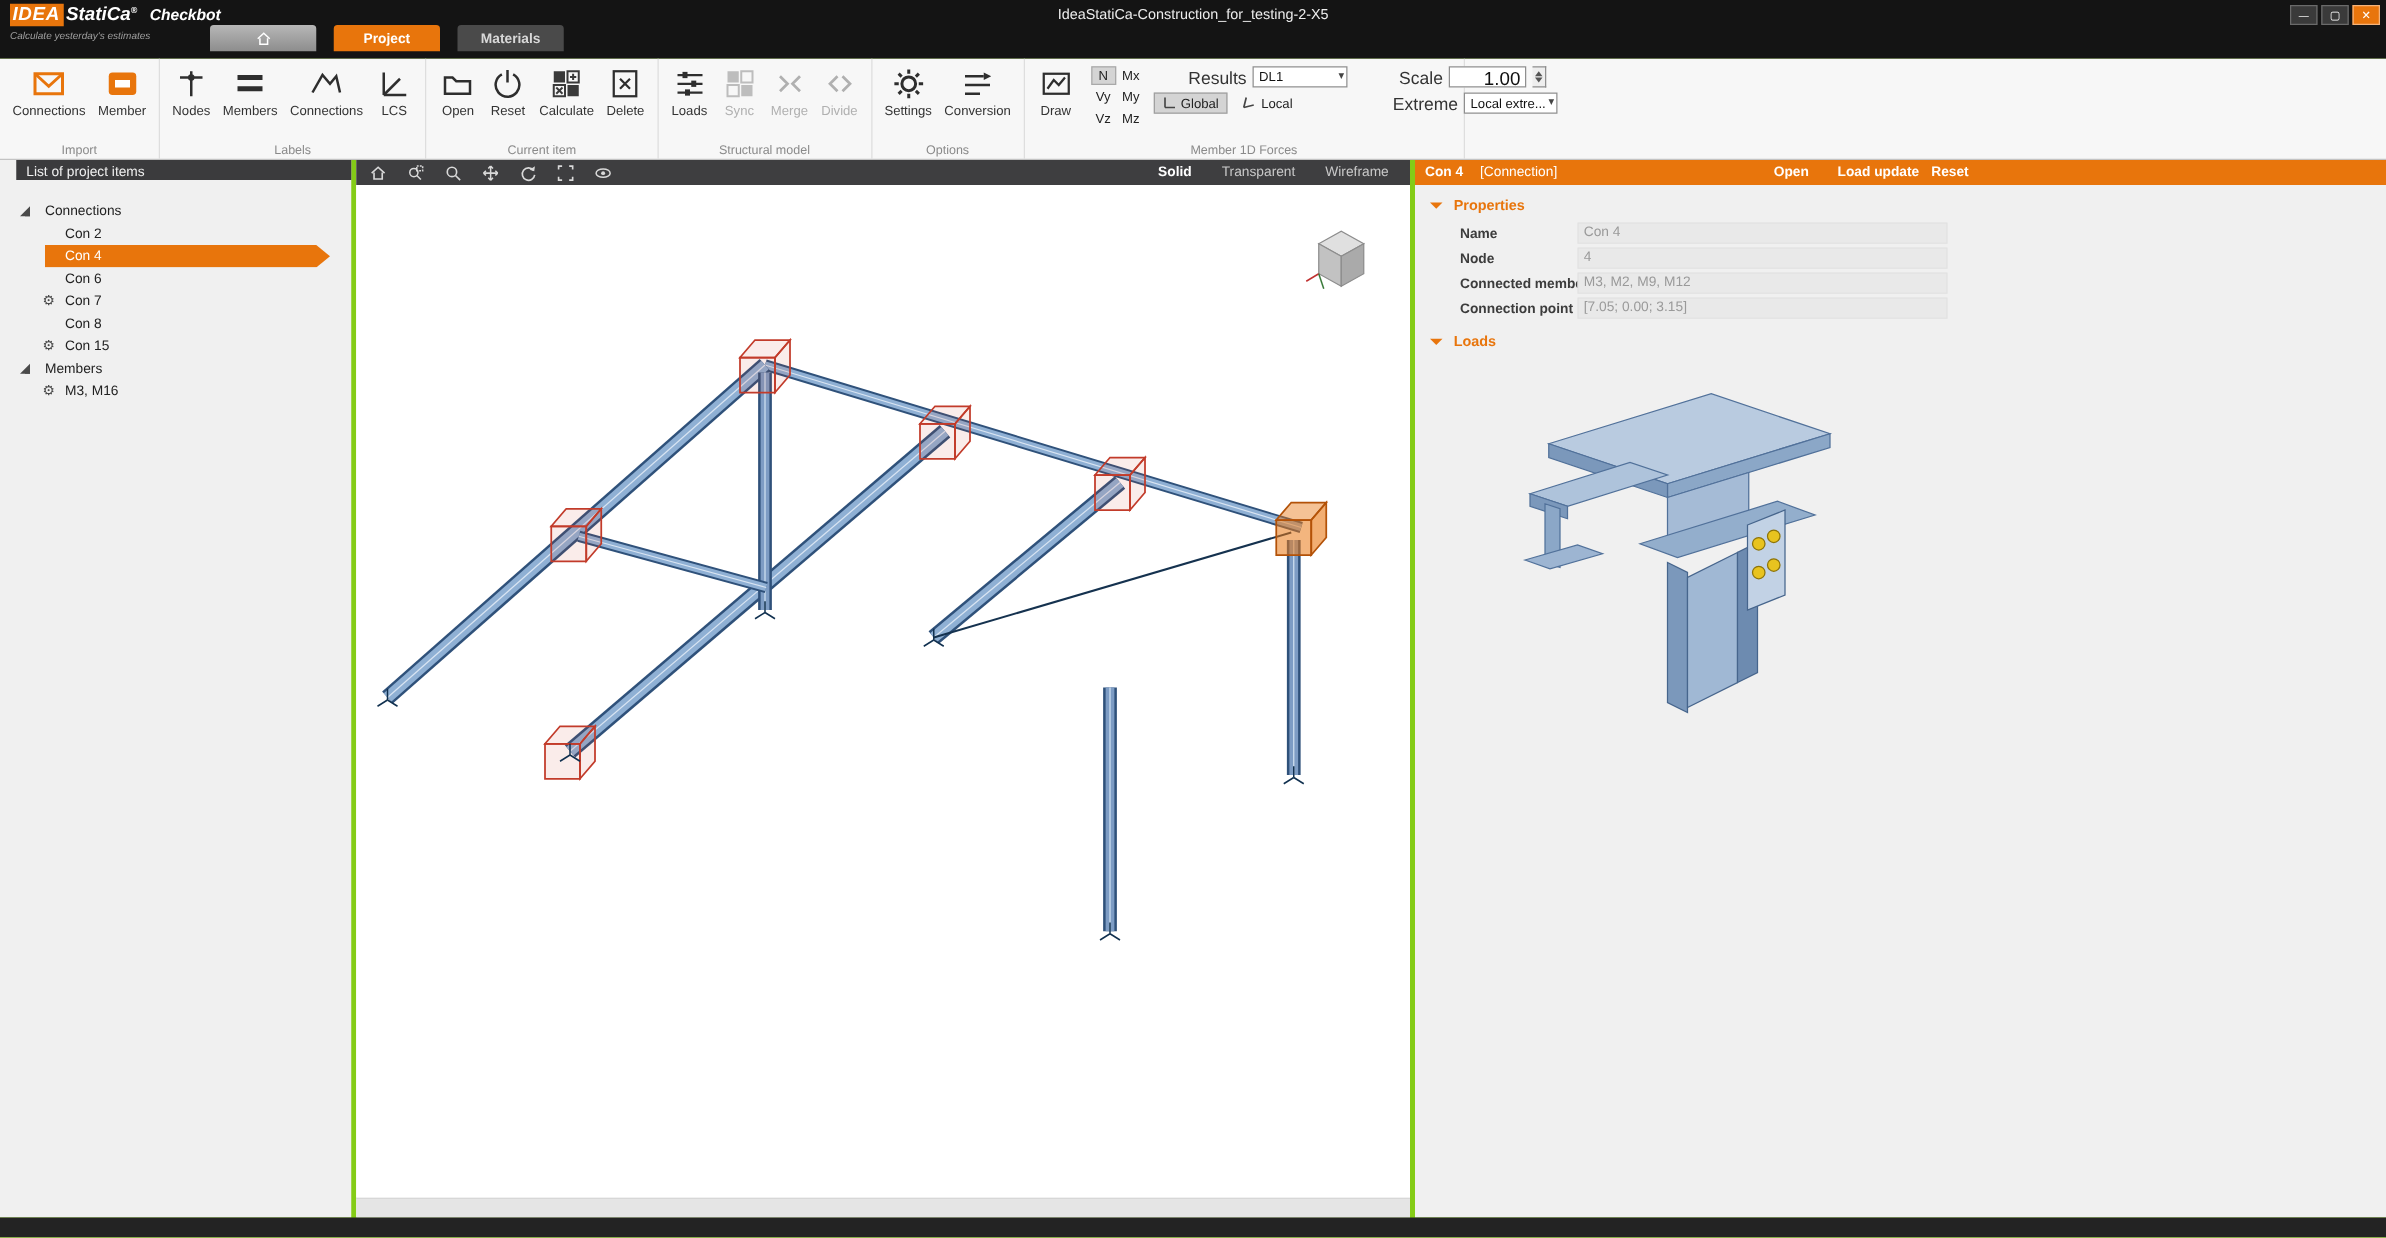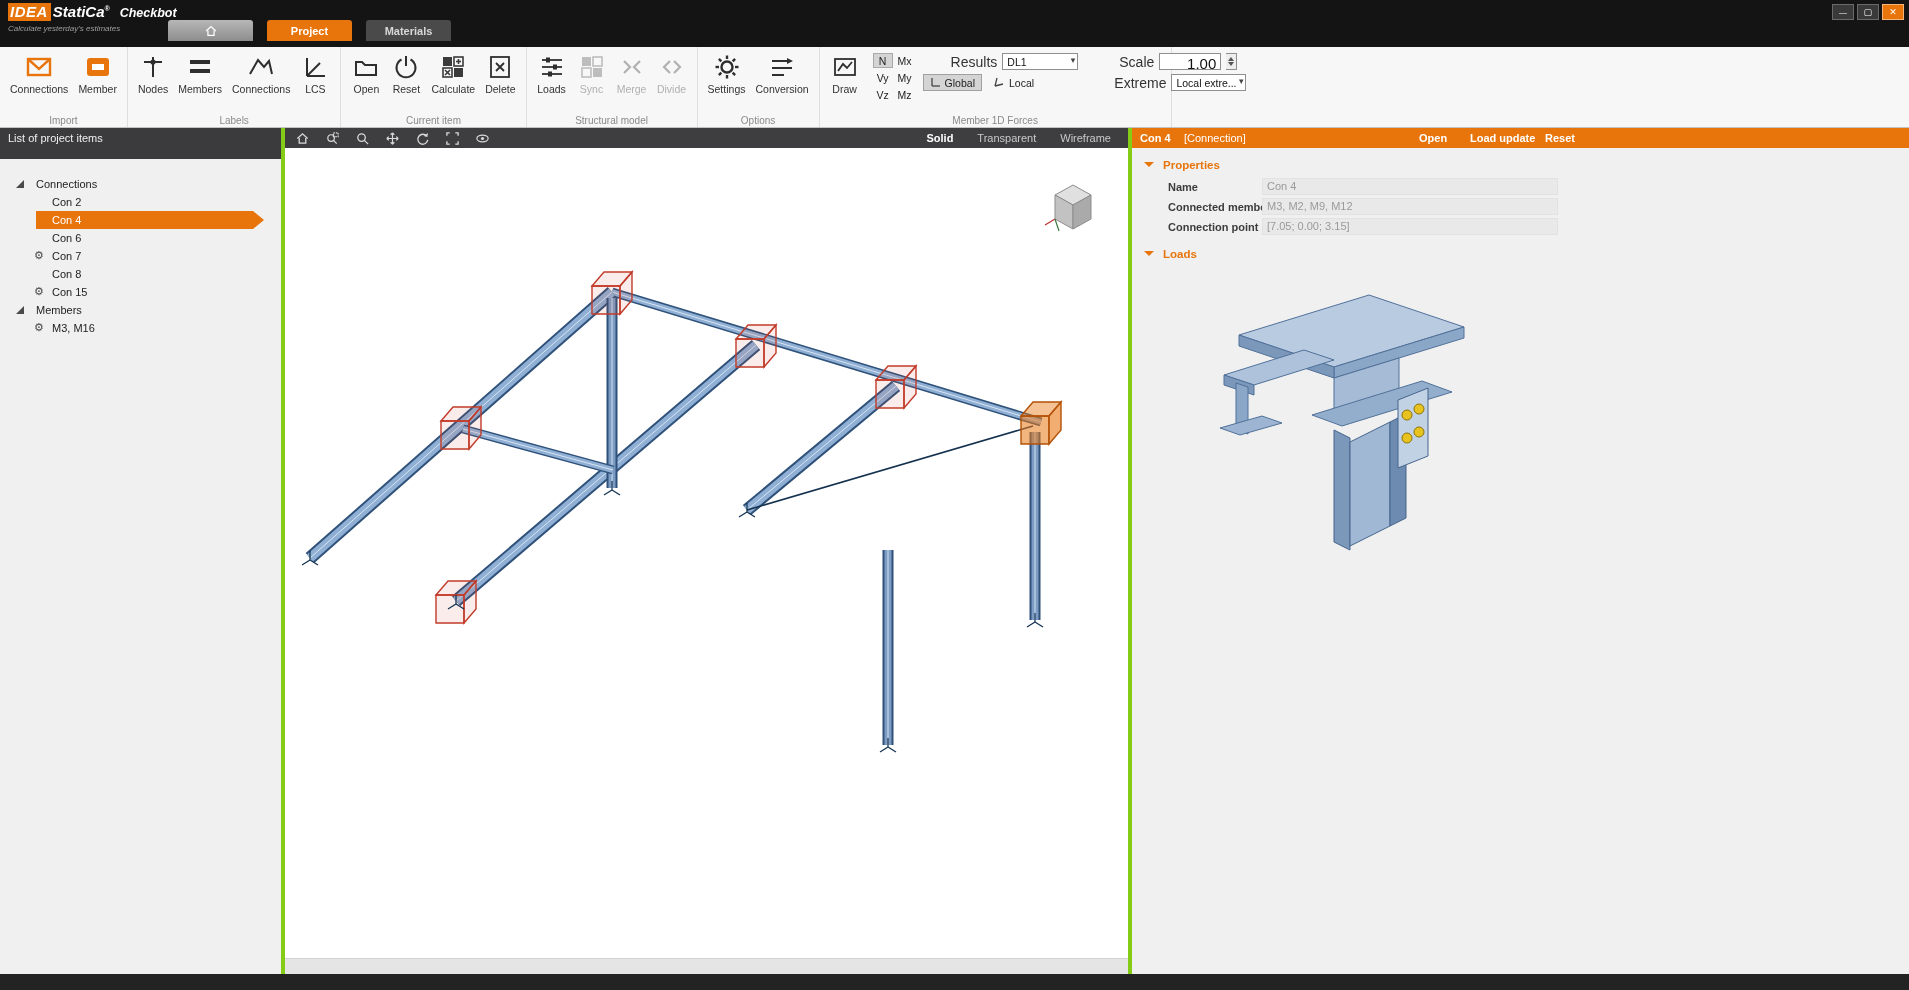--- a/index.html
+++ b/index.html
@@ -52,21 +52,21 @@
   .fbtn { display:flex; align-items:center; gap:4px; height:17px; padding:0 6px; font-size:10.5px; color:#222; border:1px solid transparent; cursor:default; }
   .fbtn.pressed { background:#d4d4d4; border-color:#a0a0a0; }
   .finput { width:62px; height:17px; background:#fff; border:1px solid #8f8f8f; font-size:15px; color:#111; text-align:right; padding:1px 4px; }
   .fspin { display:flex; flex-direction:column; justify-content:center; gap:1px; width:11px; height:17px; border:1px solid #8f8f8f; border-left:none; background:#eee; align-items:center; }
   .fspin i { display:block; width:0; height:0; border:3px solid transparent; }
   .fspin .up { border-bottom:4px solid #555; margin-top:-2px; }
   .fspin .dn { border-top:4px solid #555; margin-bottom:-2px; }
 
   
   .sidebar { position:absolute; top:128px; left:0; width:281px; height:846px; background:#f0f0f0; }
-  .panelhdr { height:31px; background:#3b3b3d; color:#f0f0f0; font-size:11px; line-height:20px; padding-left:8px; }
+  .panelhdr { height:16px; background:#3b3b3d; color:#f0f0f0; font-size:11px; line-height:20px; padding-left:8px;margin-left:13px; }
   .tree { padding-top:16px; font-size:11px; color:#222; }
   .trow { height:18px; display:flex; align-items:center; position:relative; cursor:default; }
   .exp { width:0; height:0; border:4px solid transparent; border-right-color:#4a4a4a; border-bottom-color:#4a4a4a; margin-left:16px; margin-right:12px; }
   .trow.child { padding-left:52px; }
   .gear { position:absolute; left:34px; top:2px; font-size:11px; color:#4a4a4a; }
   .gear::before { content:"⚙"; }
   .selband { position:absolute; left:36px; top:0; width:228px; height:18px; background:#e8750c; clip-path:polygon(0 0, 217px 0, 228px 50%, 217px 100%, 0 100%); }
   .trow.sel .tlabel { position:relative; color:#fff; }
 
   
@@ -107,20 +107,21 @@
 
   <div class="hdr">
     <div class="logo">
       <div class="logorow">
         <span class="idea-badge">IDEA</span>
         <span class="statica"><span>StatiCa</span><span class="reg">®</span></span>
         <span class="product">Checkbot</span>
       </div>
       <div class="tagline">Calculate yesterday's estimates</div>
     </div>
+    <div class="apptitle">IdeaStatiCa-Construction_for_testing-2-X5</div>
     <div class="winbtns">
       <div class="wbtn min"></div>
       <div class="wbtn max"></div>
       <div class="wbtn close"></div>
     </div>
     <div class="tabs">
       <div class="tab home">
         <svg width="14" height="14" viewBox="0 0 16 16">
             <g stroke="#fff" stroke-width="1.4" fill="none">
               <path d="M2.5 8 L8 3 L13.5 8"></path>
@@ -633,20 +634,24 @@
 
     <div class="isection">
       <span class="sarrow"></span>
       <span class="stitle">Properties</span>
     </div>
     <div class="prow">
       <span class="plabel">Name</span>
       <span class="pval">Con 4</span>
     </div>
     <div class="prow">
+      <span class="plabel">Node</span>
+      <span class="pval">4</span>
+    </div>
+    <div class="prow">
       <span class="plabel">Connected members</span>
       <span class="pval">M3, M2, M9, M12</span>
     </div>
     <div class="prow">
       <span class="plabel">Connection point</span>
       <span class="pval">[7.05; 0.00; 3.15]</span>
     </div>
 
     <div class="isection">
       <span class="sarrow"></span>

